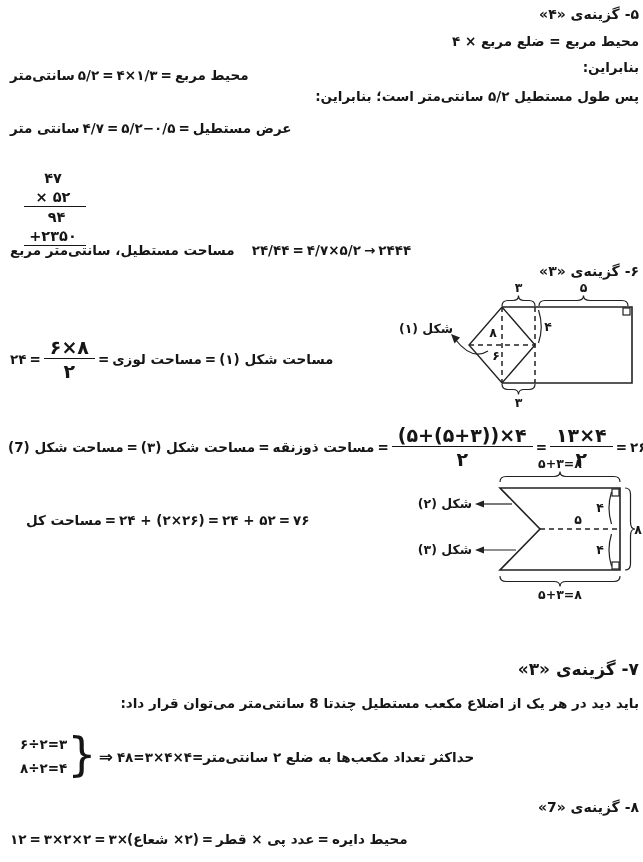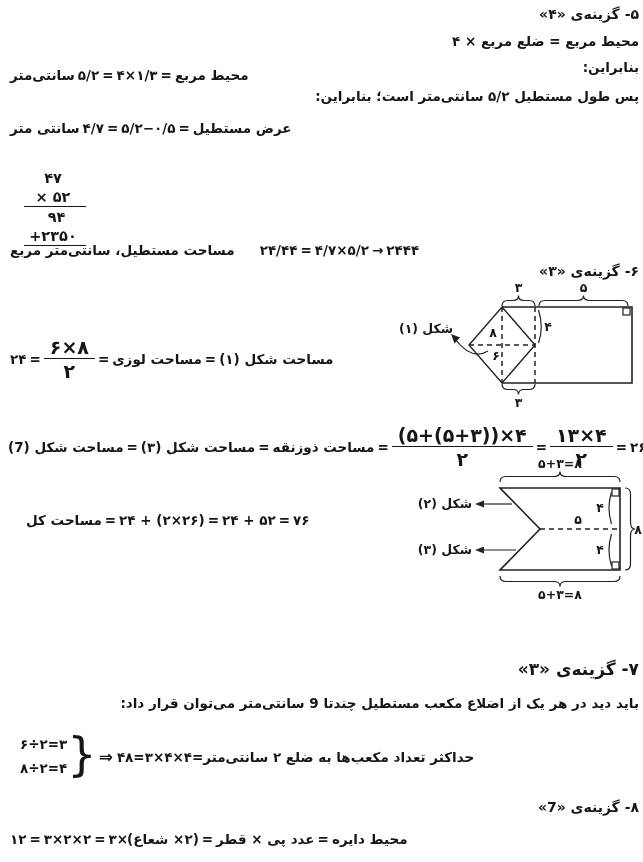--- a/index.html
+++ b/index.html
@@ -60,21 +60,21 @@
 
   <div class="mult">
     <div class="mrow" dir="ltr">۴۷</div>
     <div class="mrow u" dir="ltr">× ۵۲</div>
     <div class="mrow sp" dir="ltr">۹۴</div>
     <div class="mrow u" dir="ltr">+۲۳۵۰</div>
   </div>
 
   <div class="eq" style="top:242px;left:10px">
     <span class="tk" dir="rtl">مساحت مستطیل، سانتی‌متر مربع</span>
-    <span class="tk" dir="ltr" style="margin-left:22px">۲۴/۴۴</span>
+    <span class="tk" dir="ltr" style="margin-left:14px">۲۴/۴۴</span>
     <span class="tk">=</span>
     <span class="tk" dir="ltr">۴/۷×۵/۲</span>
     <span class="tk">→</span>
     <span class="tk" dir="ltr">۲۴۴۴</span>
   </div>
 
   <div class="line r" style="top:263px;right:4px;font-size:14px">۶- گزینه‌ی «۳»</div>
 
   <svg style="left:390px;top:279px" width="250" height="134" viewBox="0 0 250 134">
     <path class="shape" d="M112,28 L242,28 L242,104 L112,104"></path>
@@ -159,21 +159,21 @@
     <span class="tk" dir="rtl">مساحت کل</span>
     <span class="tk">=</span>
     <span class="tk" dir="ltr">۲۴ + (۲×۲۶)</span>
     <span class="tk">=</span>
     <span class="tk" dir="ltr">۲۴ + ۵۲</span>
     <span class="tk">=</span>
     <span class="tk" dir="ltr">۷۶</span>
   </div>
 
   <div class="line r" style="top:659px;right:4px;font-size:17px">۷- گزینه‌ی «۳»</div>
-  <div class="line r" style="top:695px;right:4px">باید دید در هر یک از اضلاع مکعب مستطیل چندتا 9 سانتی‌متر می‌توان قرار داد:</div>
+  <div class="line r" style="top:695px;right:4px">باید دید در هر یک از اضلاع مکعب مستطیل چندتا 8 سانتی‌متر می‌توان قرار داد:</div>
 
   <div class="sysgroup" style="top:733px;left:20px">
     <div class="sys">
       <span dir="ltr">۶÷۲=۳</span>
       <span dir="ltr">۸÷۲=۴</span>
     </div>
     <span class="brace-char">}</span>
     <span class="arrow-char">⇒</span>
     <span class="tk" dir="ltr">۴۸</span>
     <span class="tk">=</span>

